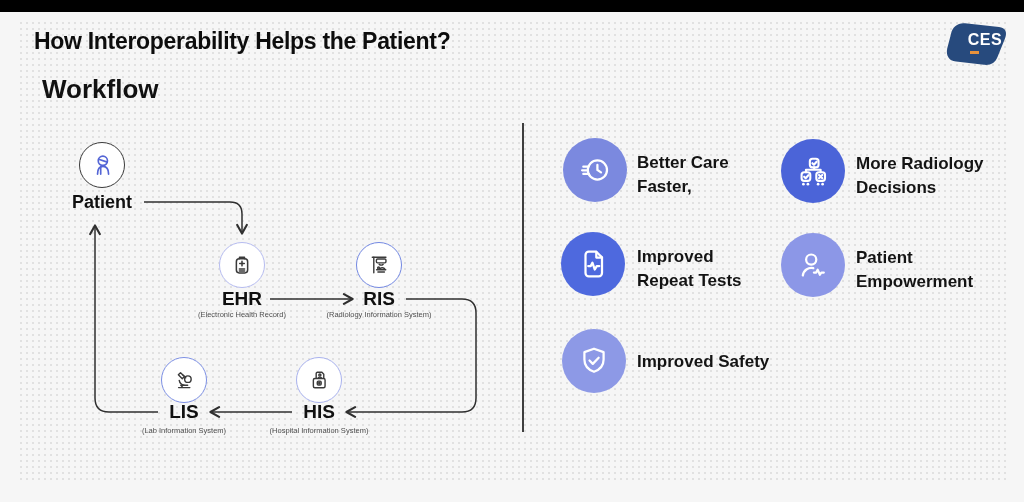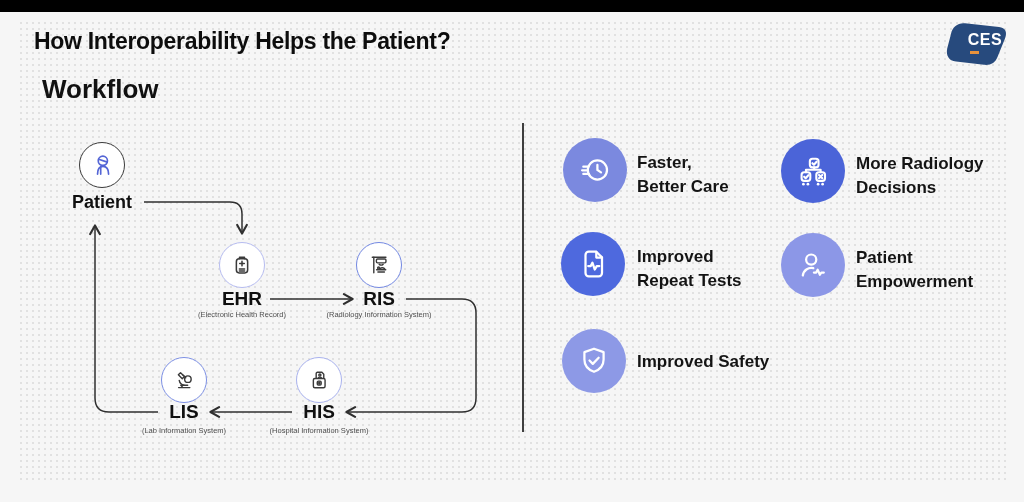--- a/index.html
+++ b/index.html
@@ -137,22 +137,22 @@
     <div class="divider"></div>
 
     <div class="benefit-circle" style="left: 563px; top: 138px; background-color: rgb(123, 137, 223);">
       <svg width="36" height="36" viewBox="0 0 24 24" fill="none" stroke="#ffffff" stroke-width="1.5" stroke-linecap="round">
         <circle cx="13.6" cy="12" r="6.4"></circle>
         <path d="M13.6 8.6 V12 l2.4 1.6"></path>
         <path d="M4.2 9.8 h3.6 M3.4 12.2 h3 M4.2 14.6 h3.6"></path>
       </svg>
     </div>
     <div class="benefit-text" style="left:637px; top:151px;">
+      <div>Better Care</div>
       <div>Faster,</div>
-      <div>Better Care</div>
     </div>
 
     <div class="benefit-circle" style="left: 781px; top: 139px; background-color: rgb(75, 100, 216);">
       <svg width="36" height="36" viewBox="0 0 24 24" fill="none" stroke="#ffffff" stroke-width="1.4" stroke-linecap="round" stroke-linejoin="round">
         <rect x="9.9" y="3.8" width="5.8" height="5.8" rx="1.7"></rect>
         <path d="M11.6 6.8 l1 1 1.8-2"></path>
         <rect x="4.4" y="12.8" width="5.8" height="5.8" rx="1.7"></rect>
         <path d="M6.1 15.8 l1 1 1.8-2"></path>
         <rect x="14.2" y="12.8" width="5.8" height="5.8" rx="1.7"></rect>
         <path d="M16 14.6 l2.2 2.2 M18.2 14.6 l-2.2 2.2"></path>

